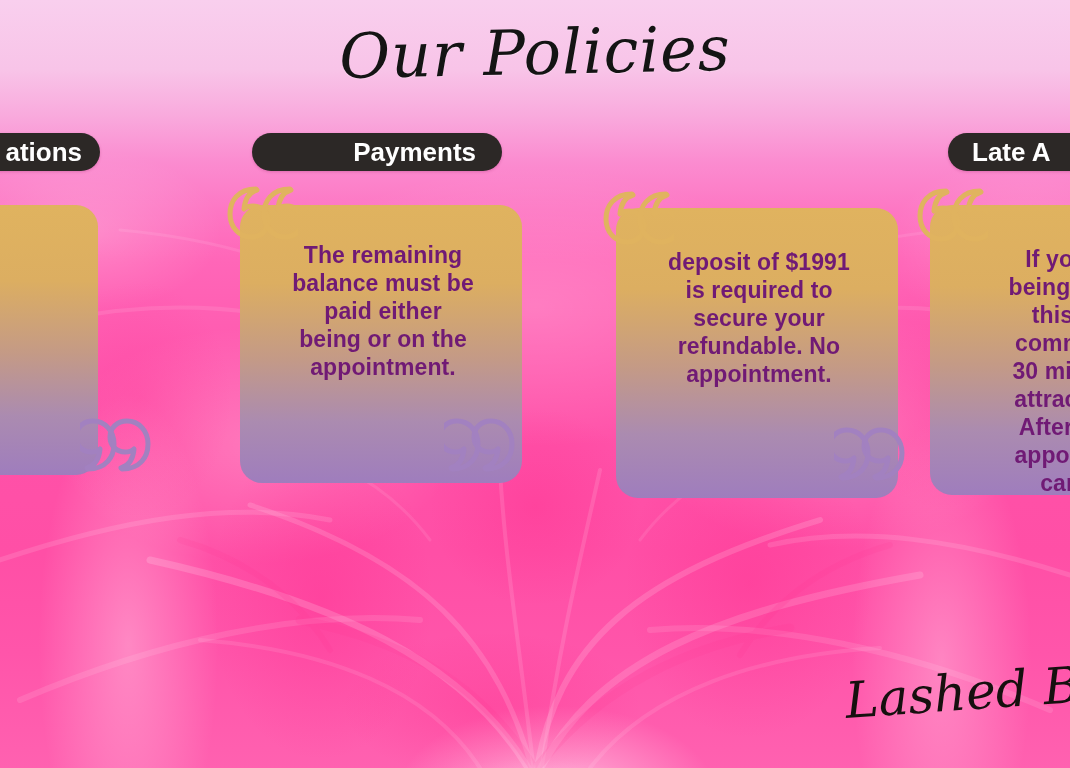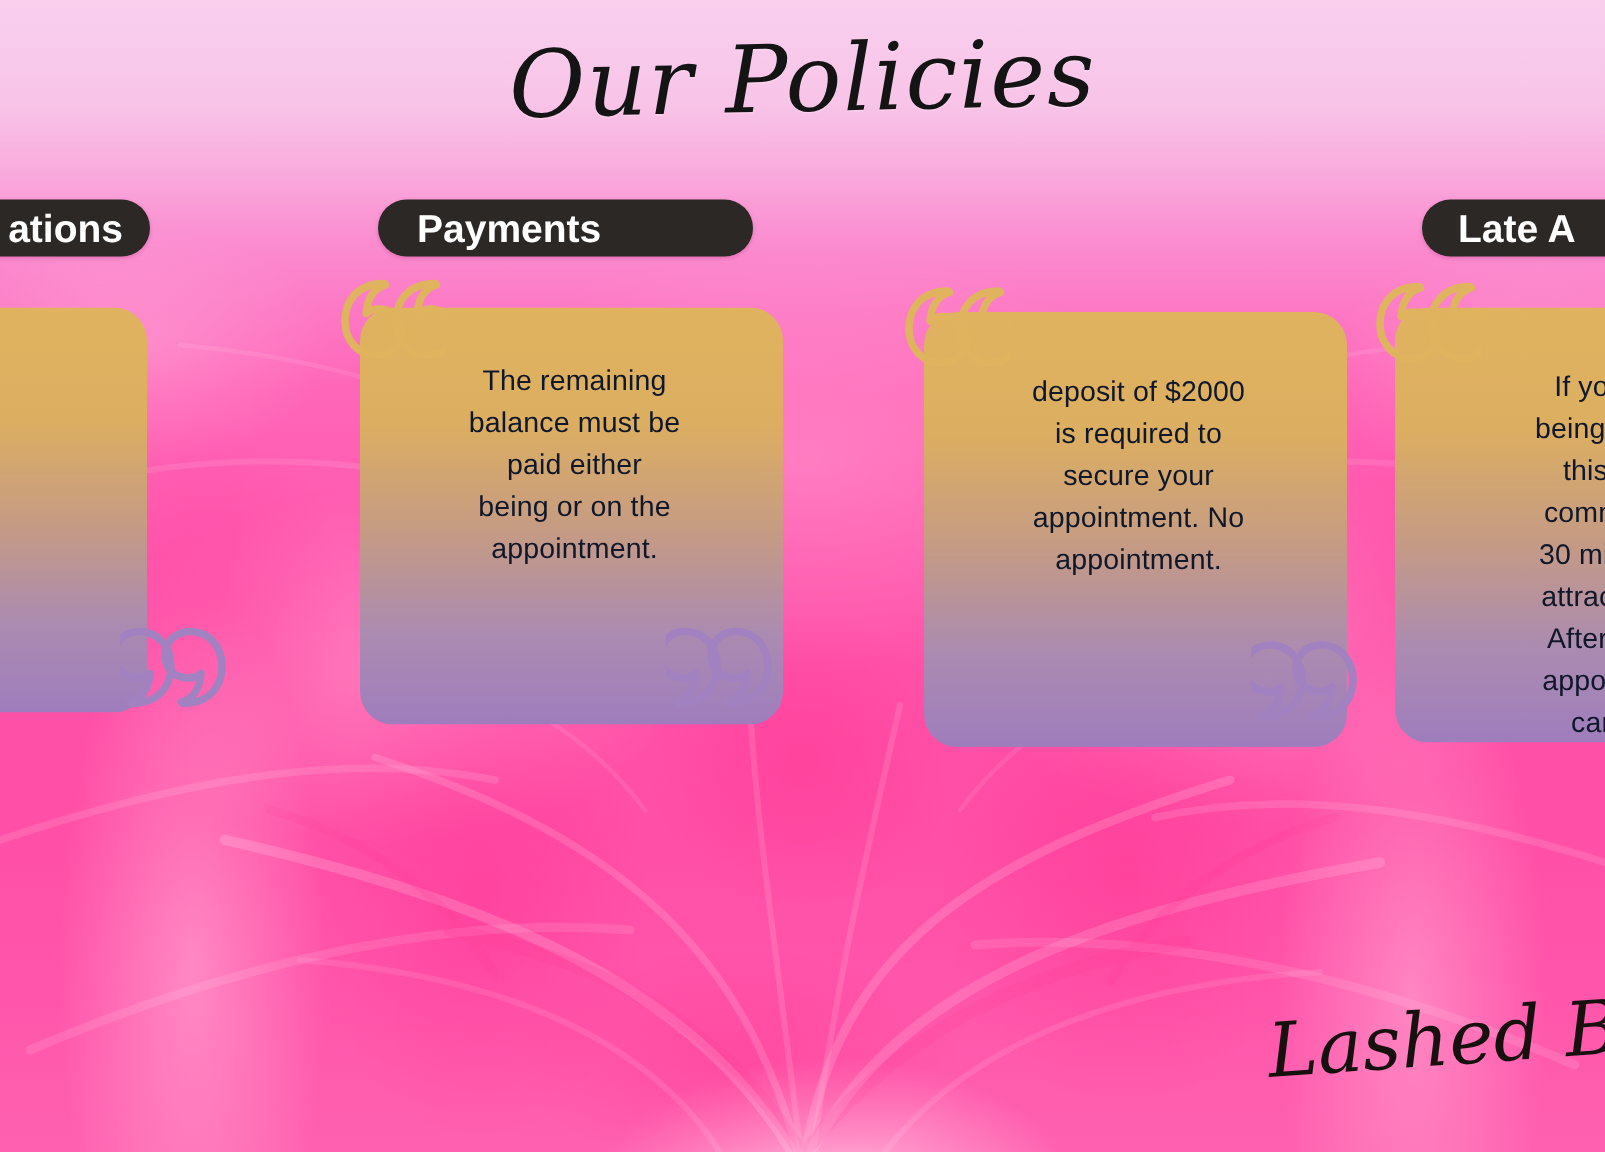--- a/index.html
+++ b/index.html
@@ -73,40 +73,40 @@
   .card { position:absolute; }
   .pill {
     position:absolute; top:0;
     height:38px;
     background:#2c2826;
     border-radius:20px;
     color:#fff;
     font-size:26px;
     font-weight:bold;
     line-height:38px;
-    text-align:left;
+    text-align:right;
     white-space:nowrap;
     padding:0 26px;
     box-shadow:0 1px 3px rgba(120,10,70,.22);
   }
   .frame {
     position:absolute;
     border-radius:22px;
     background:
       linear-gradient(#ffffff00,#ffffff00) padding-box,
       linear-gradient(to bottom, #e0b35f 0%, #dcae61 28%, #c49a86 55%, #ab8bb0 78%, #9f7dbd 100%) border-box;
     border:3px solid transparent;
   }
   .card-body {
     position:absolute;
     text-align:center;
-    font-size:19px;
-    font-weight:normal;
+    font-size:23px;
+    font-weight:bold;
     line-height:28px;
-    color:#0f172a;
+    color:#701a75;
     letter-spacing:.1px;
   }
   .quote { position:absolute; width:72px; height:62px; }
   .quote svg { width:100%; height:100%; display:block; }
 
   
   .signature {
     position:absolute;
     font-family:"DejaVu Serif", serif;
     font-style:italic;
@@ -204,24 +204,24 @@
   <div class="frame" style="left:8px; top:72px; width:282px; height:290px;"></div>
   <div class="quote" style="left:-6px; top:52px;">
     <svg viewBox="0 0 72 62">
       <g fill="none" stroke="#e0b35f" stroke-width="5" stroke-linejoin="round" stroke-linecap="round">
         <path d="M30 6 C12 6 4 18 4 31 C4 44 13 54 25 54 C35 54 42 47 42 38 C42 29 35 23 27 23 C23 23 20 24 18 26 C19 15 24 9 31 7 Z"></path>
         <path d="M64 6 C46 6 38 18 38 31 C38 44 47 54 59 54 C69 54 76 47 76 38 C76 29 69 23 61 23 C57 23 54 24 52 26 C53 15 58 9 65 7 Z"></path>
       </g>
     </svg>
   </div>
   <div class="card-body" style="left:22px; top:112px; width:258px;">
-    <div>deposit of $2000</div>
+    <div>deposit of $1991</div>
     <div>is required to</div>
     <div>secure your</div>
-    <div>appointment. No</div>
+    <div>refundable. No</div>
     <div>appointment.</div>
   </div>
   <div class="quote" style="left:226px; top:288px;">
     <svg viewBox="0 0 72 62">
       <g fill="none" stroke="#a281c0" stroke-width="5" stroke-linejoin="round" stroke-linecap="round">
         <path d="M42 54 C60 54 68 42 68 29 C68 16 59 6 47 6 C37 6 30 13 30 22 C30 31 37 37 45 37 C49 37 52 36 54 34 C53 45 48 51 41 53 Z"></path>
         <path d="M8 54 C26 54 34 42 34 29 C34 16 25 6 13 6 C3 6 -4 13 -4 22 C-4 31 3 37 11 37 C15 37 18 36 20 34 C19 45 14 51 7 53 Z"></path>
       </g>
     </svg>
   </div>

